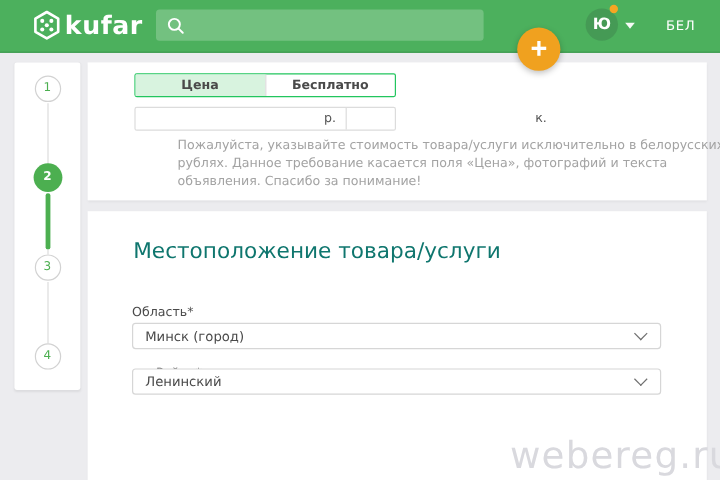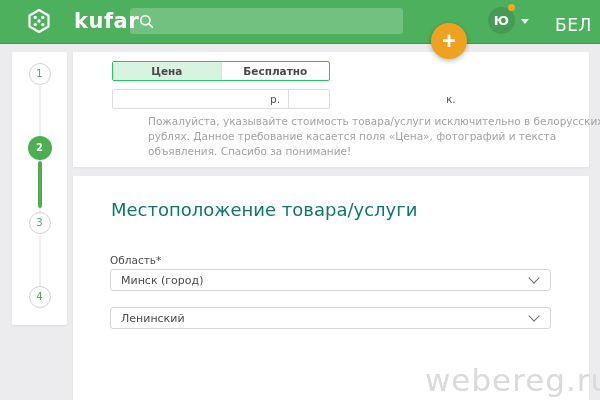--- a/index.html
+++ b/index.html
@@ -1,29 +1,29 @@
 <!DOCTYPE html>
 <html><head>
 <meta charset="utf-8">
 <style>
   html,body{margin:0;padding:0;}
   body{font-family:"DejaVu Sans","Liberation Sans",sans-serif;background:#ececef;}
   .screen{position:relative;width:600px;height:400px;background:#ececef;overflow:hidden;}
 
   
   .header{position:absolute;left:0;top:0;width:600px;height:43px;background:#4cb05d;border-bottom:1px solid #3f9b50;z-index:5;}
-  .brand{position:absolute;left:26px;top:8px;display:flex;align-items:center;gap:22px;}
+  .brand{position:absolute;left:26px;top:8px;display:flex;align-items:center;gap:2px;}
   .brand-text{color:#fff;font-size:21px;font-weight:bold;letter-spacing:0.5px;line-height:26px;}
   .searchbox{position:absolute;left:130px;top:8px;width:273px;height:26px;background:rgba(255,255,255,0.22);border-radius:3px;display:flex;align-items:center;padding-left:9px;box-sizing:border-box;}
   .searchbox input{background:transparent;border:none;outline:none;color:#fff;font-size:12px;width:220px;margin-left:7px;font-family:inherit;}
   .add-btn{position:absolute;left:431px;top:23px;width:36px;height:36px;border-radius:50%;background:#f0a11f;color:#fff;border:none;font-size:24px;font-weight:bold;line-height:34px;text-align:center;z-index:9;box-shadow:0 2px 5px rgba(0,0,0,0.25);cursor:pointer;padding:0;}
   .avatar{position:absolute;left:488px;top:7px;width:27px;height:27px;border-radius:50%;background:#459a55;color:#fff;font-size:13px;font-weight:bold;text-align:center;line-height:27px;cursor:pointer;}
   .avatar-dot{position:absolute;left:508px;top:4px;width:7px;height:7px;border-radius:50%;background:#f5a623;z-index:6;}
   .caret-down{position:absolute;left:521px;top:19px;width:0;height:0;border-left:4px solid transparent;border-right:4px solid transparent;border-top:5px solid rgba(255,255,255,0.95);cursor:pointer;}
-  .lang{position:absolute;left:555px;top:15px;color:#fff;font-size:17px;letter-spacing:0.6px;cursor:pointer;}
+  .lang{position:absolute;left:555px;top:15px;color:#fff;font-size:11px;letter-spacing:0.6px;cursor:pointer;}
 
   
   .sidebar{position:absolute;left:12px;top:52px;width:55px;height:273px;background:#fff;border-radius:2px;box-shadow:0 1px 2px rgba(0,0,0,0.07);}
   .step{position:absolute;left:50%;transform:translateX(-50%);box-sizing:border-box;border-radius:50%;text-align:center;font-size:10px;}
   .step.pending{width:22px;height:22px;border:1px solid #d2d2d2;background:#fff;color:#4caf50;line-height:20px;}
   .step.active{width:24px;height:24px;background:#4caf50;color:#fff;line-height:24px;font-weight:bold;}
   .connector{position:absolute;left:50%;transform:translateX(-50%);width:1px;background:#ddd;}
   .connector.thick{width:4px;background:#4caf50;border-radius:2px;}
 
   

